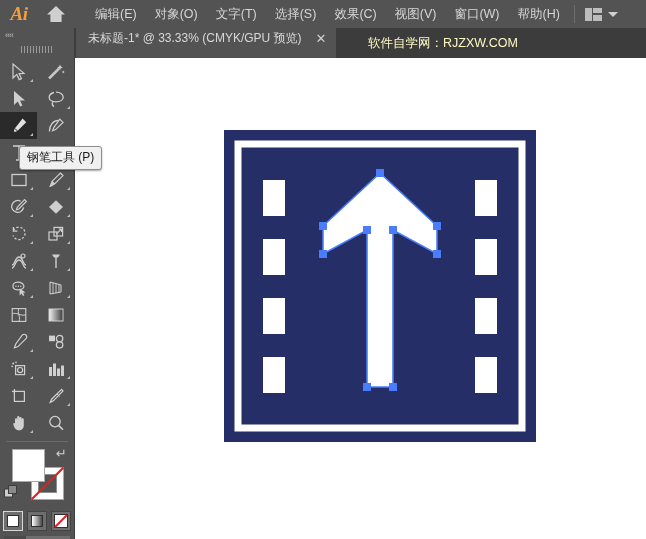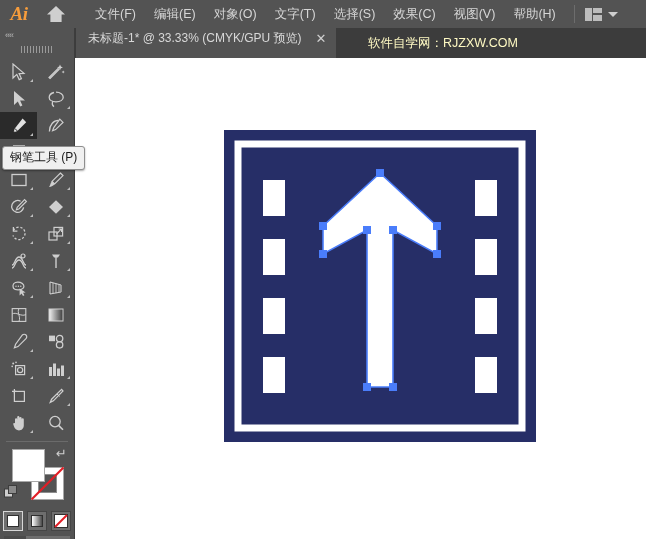--- a/index.html
+++ b/index.html
@@ -274,21 +274,21 @@
     display: flex;
     align-items: center;
     justify-content: center;
     cursor: pointer;
   }
   .draw-btn.sel { background: #4a4a4a; }
 
   
   .tooltip {
     position: absolute;
-    left: 2px; top: 146px;
+    left: 19px; top: 146px;
     background: #f0f0f0;
     border: 1px solid #8e8e8e;
     border-radius: 3px;
     padding: 2px 7px 3px 7px;
     color: #1b1b1b;
     font-size: 12px;
     white-space: nowrap;
     z-index: 50;
     box-shadow: 0 1px 2px rgba(0,0,0,0.35);
   }
@@ -313,27 +313,27 @@
 <div id="app">
 
   <div class="menubar">
     <div class="ai-logo">Ai</div>
     <div class="home-btn">
       <svg width="20" height="18" viewBox="0 0 20 18">
         <path d="M10 1 L19 9.5 L15.6 9.5 L15.6 17 L4.4 17 L4.4 9.5 L1 9.5 Z" fill="#cfcfcf"></path>
       </svg>
     </div>
     <div class="menu-items">
-      <div class="menu-item">文件(F)</div>
       <div class="menu-item">编辑(E)</div>
       <div class="menu-item">对象(O)</div>
       <div class="menu-item">文字(T)</div>
       <div class="menu-item">选择(S)</div>
       <div class="menu-item">效果(C)</div>
       <div class="menu-item">视图(V)</div>
+      <div class="menu-item">窗口(W)</div>
       <div class="menu-item">帮助(H)</div>
     </div>
     <div class="menubar-right">
       <div class="mb-divider"></div>
       <div class="ws-switch">
         <div class="ws-icon">
           <div class="l"></div>
           <div class="r">
               <div></div>
               <div></div>

